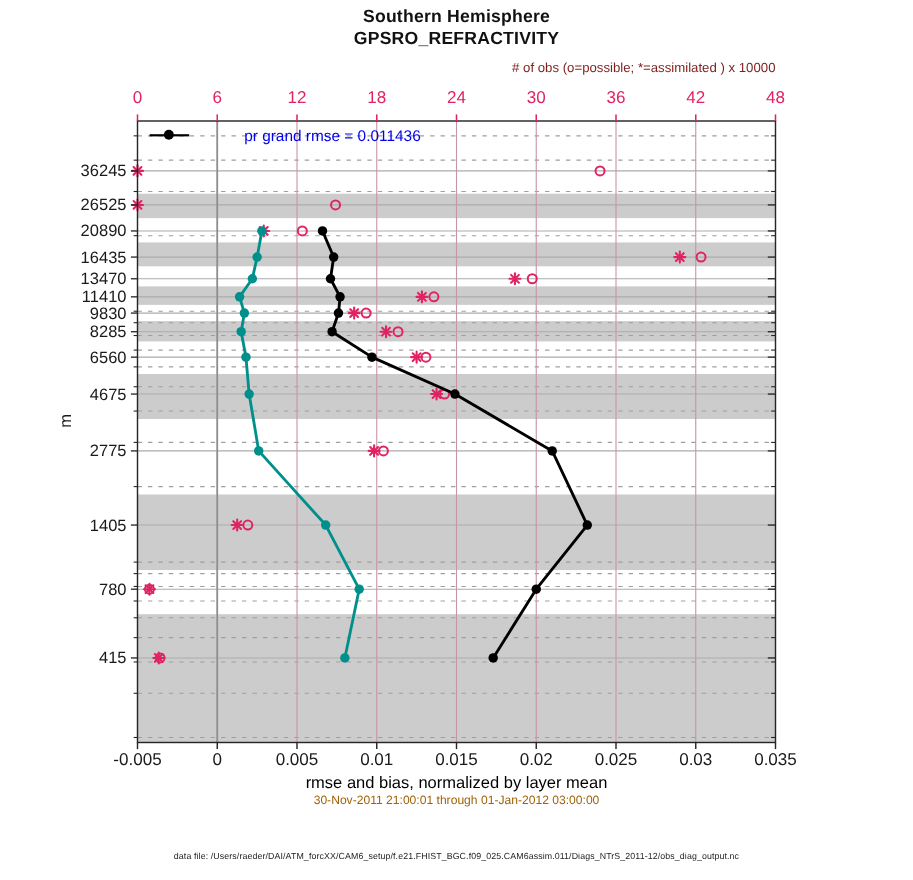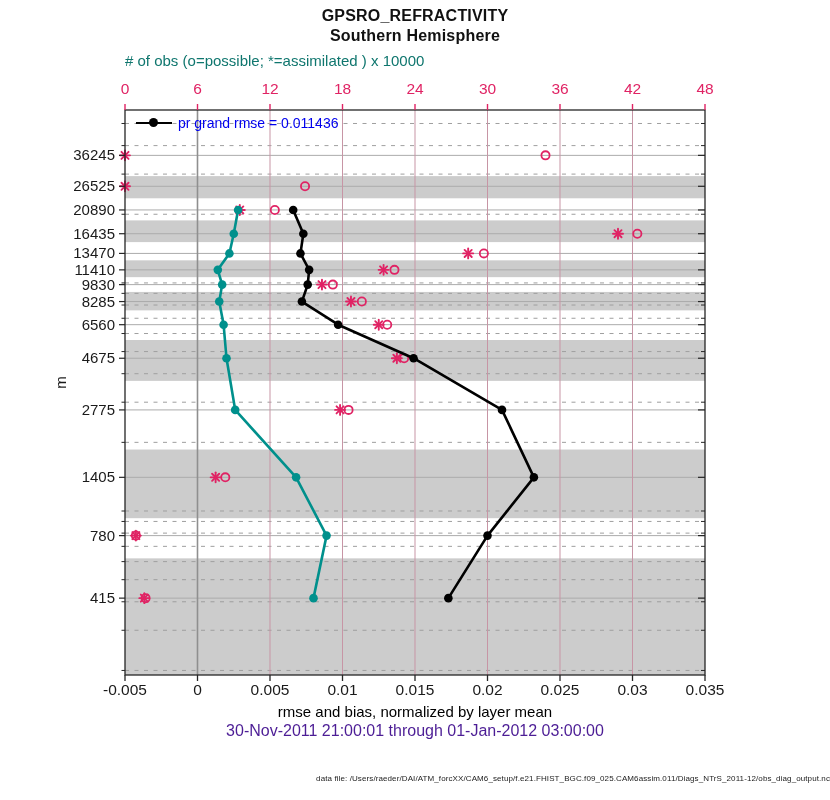--- a/index.html
+++ b/index.html
@@ -4,35 +4,35 @@
 <style>
   html,body{margin:0;padding:0;background:#ffffff;}
   .stage{
     position:relative;width:830px;height:800px;background:#ffffff;overflow:hidden;
     font-family:"Liberation Sans","DejaVu Sans",sans-serif;
   }
   .stage *{box-sizing:border-box;}
   svg{position:absolute;left:0;top:0;}
   .titleblock{position:absolute;left:125px;top:6px;width:580px;text-align:center;}
   .title-line{font-size:16px;font-weight:bold;color:#111;line-height:20px;letter-spacing:.2px;}
-  .obs-label{position:absolute;left:125px;top:52px;width:580px;text-align:left;
-    font-size:15px;color:#0f766e;line-height:18px;}
+  .obs-label{position:absolute;left:125px;top:52px;width:580px;text-align:right;
+    font-size:12px;color:#7f1d1d;line-height:18px;}
   .legend{position:absolute;left:136px;top:114px;}
-  .legend-row{display:flex;align-items:center;height:17px;}
+  .legend-row{display:flex;align-items:center;height:17px;gap:44px;}
   .swatch{position:relative;width:36px;height:9px;margin-right:6px;}
   .swatch .line{position:absolute;left:0;right:0;top:3.5px;height:2.5px;}
   .swatch .dot{position:absolute;left:13px;top:0;width:9px;height:9px;border-radius:50%;}
   .legend-label{font-size:14px;color:#0000ee;white-space:nowrap;}
   .ylabel{position:absolute;left:50px;top:374px;width:20px;text-align:center;
     font-size:15px;color:#1a1a1a;transform:rotate(-90deg);}
   .xlabel{position:absolute;left:125px;top:703px;width:580px;text-align:center;
     font-size:15px;color:#000000;}
   .datelabel{position:absolute;left:105px;top:722px;width:620px;text-align:center;
-    font-size:16px;color:#4c1d95;}
-  .footer{position:absolute;left:0;top:774px;width:830px;text-align:right;
+    font-size:11px;color:#a16207;}
+  .footer{position:absolute;left:0;top:774px;width:830px;text-align:center;
     font-size:8px;color:#222;letter-spacing:.1px;}
 </style>
 </head>
 <body>
 
 <div class="stage">
 
   <svg id="plot" width="830" height="800" viewBox="0 0 830 800">
       <g>
         <rect x="125" y="176.1013744953866" width="580" height="22.188215209335056" fill="#cccccc"></rect>
@@ -322,22 +322,22 @@
         <text x="115" y="329.68738809255905" fill="#1a1a1a" text-anchor="end" font-size="15" font-family="&quot;Liberation Sans&quot;,&quot;DejaVu Sans&quot;,sans-serif">6560</text>
         <text x="115" y="363.2441049856255" fill="#1a1a1a" text-anchor="end" font-size="15" font-family="&quot;Liberation Sans&quot;,&quot;DejaVu Sans&quot;,sans-serif">4675</text>
         <text x="115" y="414.910136446465" fill="#1a1a1a" text-anchor="end" font-size="15" font-family="&quot;Liberation Sans&quot;,&quot;DejaVu Sans&quot;,sans-serif">2775</text>
         <text x="115" y="482.32971245621604" fill="#1a1a1a" text-anchor="end" font-size="15" font-family="&quot;Liberation Sans&quot;,&quot;DejaVu Sans&quot;,sans-serif">1405</text>
         <text x="115" y="540.6246676995117" fill="#1a1a1a" text-anchor="end" font-size="15" font-family="&quot;Liberation Sans&quot;,&quot;DejaVu Sans&quot;,sans-serif">780</text>
         <text x="115" y="603.1312065226635" fill="#1a1a1a" text-anchor="end" font-size="15" font-family="&quot;Liberation Sans&quot;,&quot;DejaVu Sans&quot;,sans-serif">415</text>
       </g>
     </svg>
 
   <div class="titleblock">
+    <div class="title-line">Southern Hemisphere</div>
     <div class="title-line">GPSRO_REFRACTIVITY</div>
-    <div class="title-line">Southern Hemisphere</div>
   </div>
 
   <div class="obs-label"># of obs (o=possible; *=assimilated ) x 10000</div>
 
   <div class="legend">
     <div class="legend-row">
       <span class="swatch">
         <span class="line" style="background:#000000"></span>
         <span class="dot" style="background:#000000"></span>
       </span>

